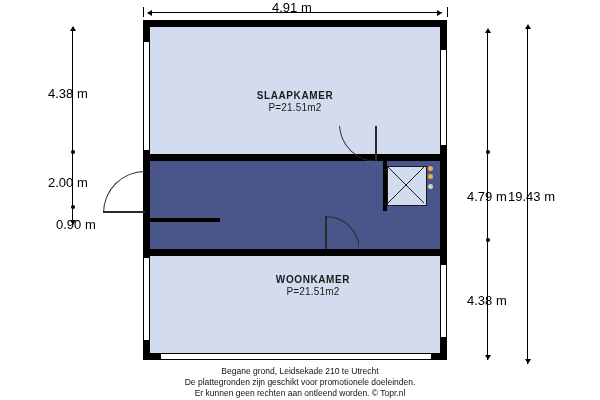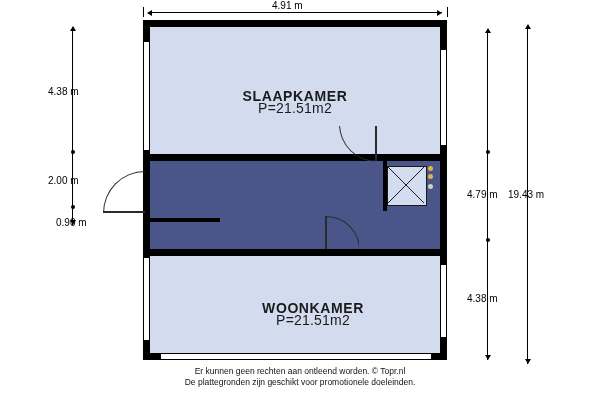--- a/index.html
+++ b/index.html
@@ -38,21 +38,21 @@
     box-sizing: border-box;
   }
   .room-light {
     background: #d3dcee;
   }
   .room-dark {
     background: #4a558a;
   }
   .room-label {
     text-align: center;
-    font-size: 14px;
+    font-size: 10px;
     color: #1a1a1a;
     line-height: 12px;
     letter-spacing: 0.6px;
     font-weight: bold;
     white-space: nowrap;
   }
   .room-label .area {
     font-weight: normal;
     letter-spacing: 0.2px;
   }
@@ -66,21 +66,21 @@
     background: transparent;
   }
 
   
   .dim-line {
     background: #000000;
   }
   .dim-v { width: 1px; }
   .dim-h { height: 1px; }
   .dim-text {
-    font-size: 10px;
+    font-size: 13px;
     color: #000000;
     white-space: nowrap;
   }
   .tick-h {
     height: 1px;
     width: 9px;
     background: #000;
   }
   .arrow-up, .arrow-down {
     width: 0; height: 0;
@@ -234,36 +234,37 @@
     </div>
 
     <div class="abs" style="left:182px; top:196px; width:34px; height:34px; overflow:hidden;">
       <div class="abs door-arc" style="left:0px; top:0px; width:34px; height:34px; border-radius:0 34px 0 0; border-bottom:none; border-left:none;"></div>
       <div class="abs" style="left:0px; top:0px; width:2px; height:34px; background:#2b2b2b;"></div>
     </div>
 
     <div class="abs wall" style="left:7px; top:229px; width:290px; height:7px;"></div>
 
     <div class="abs room room-light" style="left:7px; top:236px; width:290px; height:97px;"></div>
-    <div class="abs room-label" style="left:7px; top:282px; width:326px;">
+    <div class="abs room-label" style="left:7px; top:254px; width:326px;">
       <div>WOONKAMER</div>
       <div class="area">P=21.51m2</div>
     </div>
 
     <div class="abs" style="left:284px; top:146px; width:8px; height:28px;">
       <div class="abs" style="left:1px; top:0px; width:5px; height:5px; border-radius:50%; background:#e8b24a;"></div>
       <div class="abs" style="left:1px; top:8px; width:5px; height:5px; border-radius:50%; background:#e8b24a;"></div>
       <div class="abs" style="left:1px; top:18px; width:5px; height:5px; border-radius:50%; background:#cfcfcf;"></div>
     </div>
 
   </div>
 
   <div class="abs" style="left:103px; top:171px; width:42px; height:42px; overflow:hidden;">
     <div class="abs door-arc" style="left:0px; top:0px; width:42px; height:42px; border-radius:42px 0 0 0; border-bottom:none; border-right:none;"></div>
     <div class="abs" style="left:0px; top:40px; width:42px; height:2px; background:#2b2b2b;"></div>
   </div>
 
   <div class="abs caption">
+    <div>Begane grond, Leidsekade 210 te Utrecht</div>
+    <div>De plattegronden zijn geschikt voor promotionele doeleinden.</div>
     <div>Er kunnen geen rechten aan ontleend worden. © Topr.nl</div>
-    <div>De plattegronden zijn geschikt voor promotionele doeleinden.</div>
   </div>
 
 </div>
 
 </body></html>

